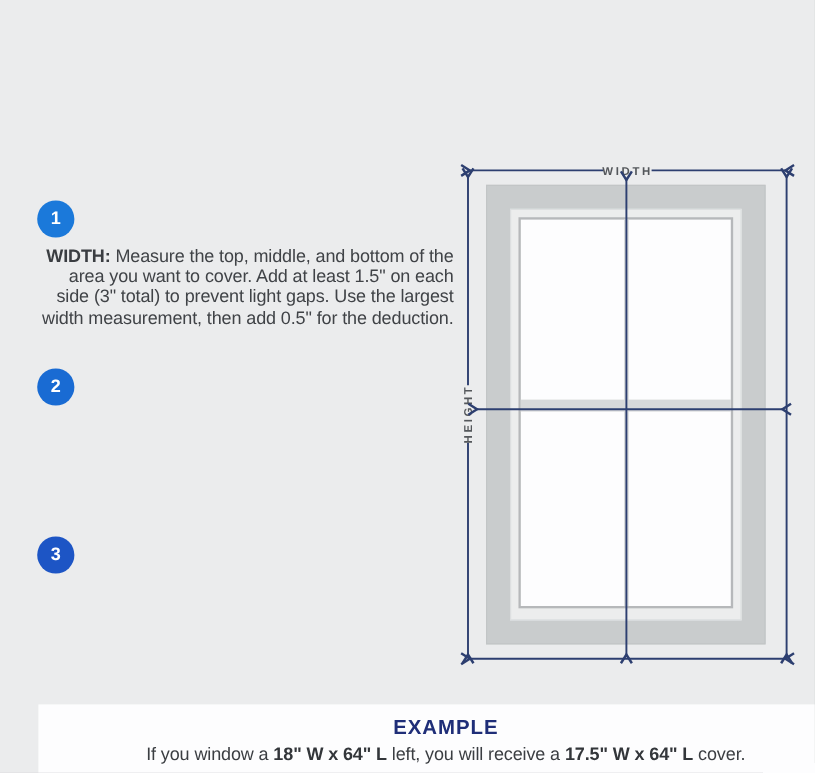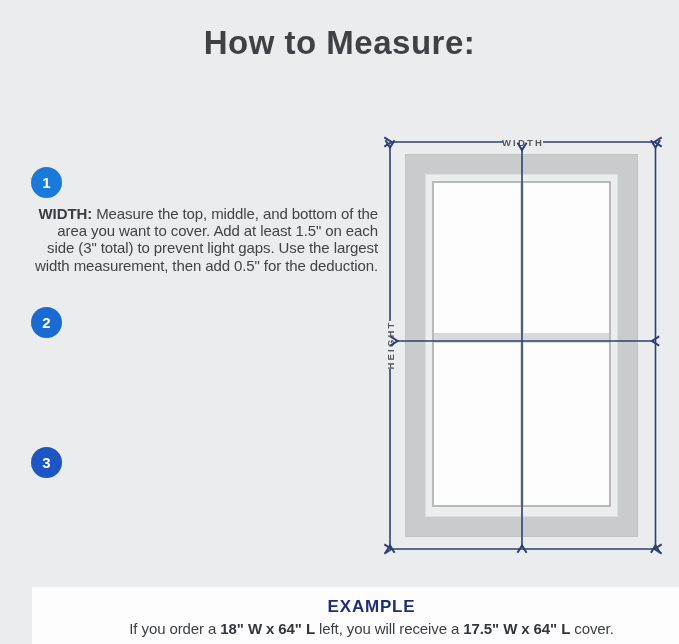--- a/index.html
+++ b/index.html
@@ -87,21 +87,20 @@
   }
   .example-text { font-size: 15px; color: #3b3e42; margin-top: 3px; letter-spacing: -0.1px; }
   .example-text .bold { font-weight: 700; color: #33363a; }
 </style>
 </head>
 <body>
 
 <div class="canvas">
 
   <div class="title">
-    <div class="title-line1">How to Measure:</div>
   </div>
 
   <div class="step step-1">
     <div class="step-badge" style="background: rgb(27, 121, 218);">
       <span>1</span>
     </div>
     <p class="step-text"><span class="step-lead">WIDTH:</span> <span>Measure the top, middle, and bottom of the area you want to cover. Add at least 1.5" on each side (3" total) to prevent light gaps. Use the largest width measurement, then add 0.5" for the deduction.</span></p>
   </div>
 
   <div class="step step-2">
@@ -144,16 +143,16 @@
 
     <line class="arrow-line" x1="11.5" y1="421" x2="274.5" y2="421" marker-start="url(#ah)" marker-end="url(#ah)"></line>
 
     <line class="arrow-line" x1="142" y1="22" x2="142" y2="417.5" marker-start="url(#ah)" marker-end="url(#ah)"></line>
 
     <line class="arrow-line" x1="17.5" y1="213" x2="272" y2="213" marker-start="url(#ah)" marker-end="url(#ah)"></line>
   </svg>
 
   <div class="example-bar">
     <div class="example-heading">EXAMPLE</div>
-    <p class="example-text"><span>If you order a </span><span class="bold">18" W x 64" L</span><span> left, you will receive a </span><span class="bold">17.5" W x 64" L</span><span> cover.</span></p>
+    <p class="example-text"><span>If you window a </span><span class="bold">18" W x 64" L</span><span> left, you will receive a </span><span class="bold">17.5" W x 64" L</span><span> cover.</span></p>
   </div>
 
 </div>
 
 </body></html>

